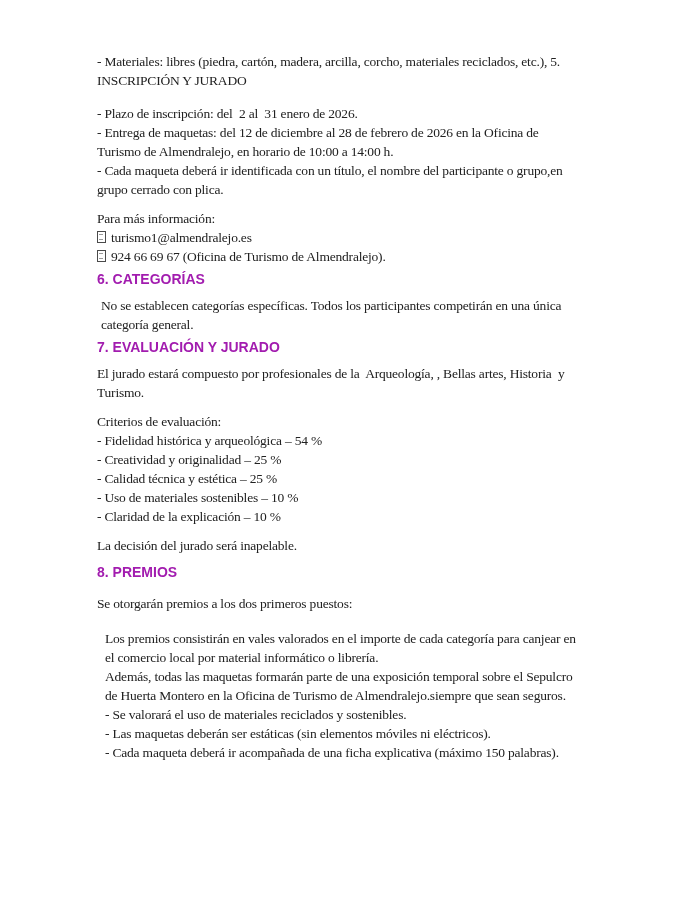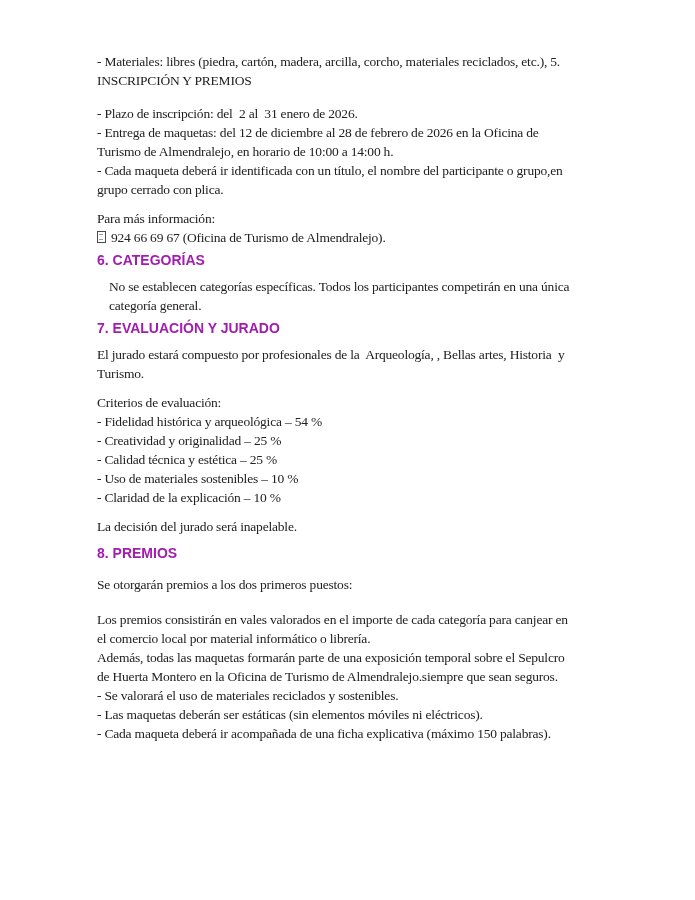--- a/index.html
+++ b/index.html
@@ -13,26 +13,26 @@
   }
   .content {
     padding: 52px 0 0 97px;
     width: 520px;
     color: #212121;
     font-family: "Liberation Serif", serif;
     font-size: 13.5px;
     line-height: 19px;
     letter-spacing: -0.2px;
   }
-  p { margin: 0; }
+  p { margin: 8px; }
   .line { display: block; white-space: pre; }
   .blk        { margin: 0 0 10px 0; }
   .blk-after-intro { margin: 0 0 14px 0; }
   .blk-tight  { margin: 0 0 3px 0; }
-  .blk-body   { margin: 0 0 4px 12px; }
+  .blk-body   { margin: 0 0 4px 4px; }
   .blk-deci   { margin: 0 0 8px 0; }
   .blk-wide   { margin: 12px 0 16px 0; }
   .blk-prize  { margin: 0 0 11px 0; }
   h2.heading {
     font-family: "Liberation Sans", sans-serif;
     font-weight: bold;
     font-size: 14px;
     line-height: 19px;
     letter-spacing: 0;
     color: #a21caf;
@@ -51,33 +51,34 @@
   }
 </style>
 </head>
 <body>
 
 <div class="page">
   <div class="content">
 
     <p class="blk-after-intro">
       <span class="line">- Materiales: libres (piedra, cartón, madera, arcilla, corcho, materiales reciclados, etc.), 5.</span>
-      <span class="line">INSCRIPCIÓN Y PREMIOS</span>
+      <span class="line">INSCRIPCIÓN Y JURADO</span>
     </p>
 
     <p class="blk">
       <span class="line">- Plazo de inscripción: del  2 al  31 enero de 2026.</span>
       <span class="line">- Entrega de maquetas: del 12 de diciembre al 28 de febrero de 2026 en la Oficina de</span>
       <span class="line">Turismo de Almendralejo, en horario de 10:00 a 14:00 h.</span>
       <span class="line">- Cada maqueta deberá ir identificada con un título, el nombre del participante o grupo,en</span>
       <span class="line">grupo cerrado con plica.</span>
     </p>
 
     <p class="blk-tight">
       <span class="line">Para más información:</span>
+      <span class="line"><span class="tofu"></span><span>turismo1@almendralejo.es</span></span>
       <span class="line"><span class="tofu"></span><span>924 66 69 67 (Oficina de Turismo de Almendralejo).</span></span>
     </p>
 
     <h2 class="heading">6. CATEGORÍAS</h2>
 
     <p class="blk-body">
       <span class="line">No se establecen categorías específicas. Todos los participantes competirán en una única</span>
       <span class="line">categoría general.</span>
     </p>
 

